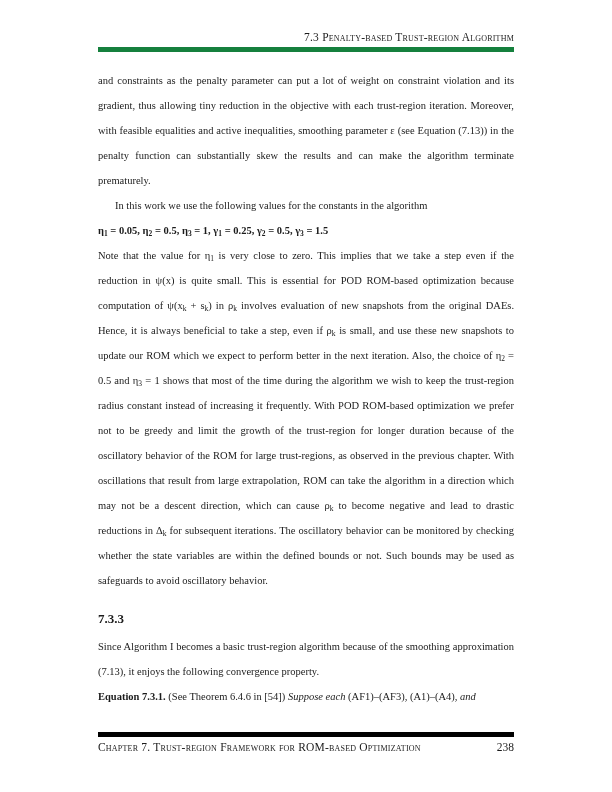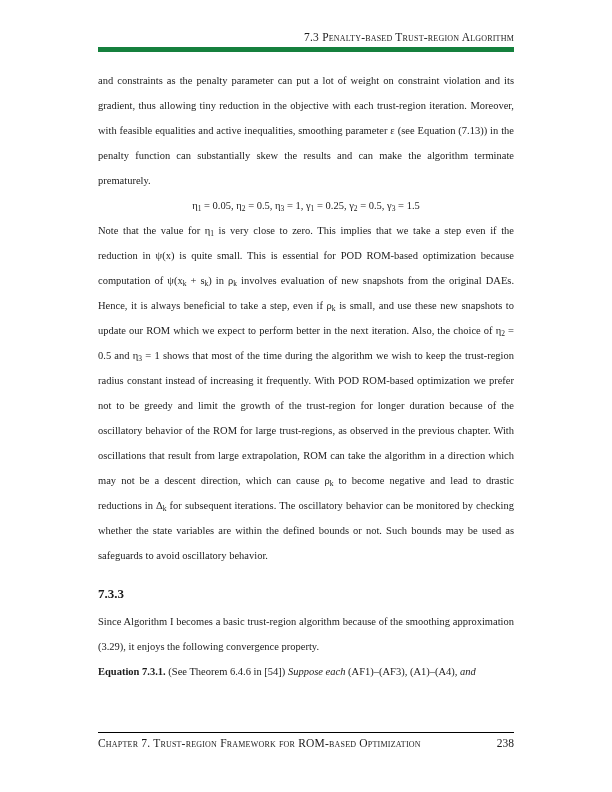--- a/index.html
+++ b/index.html
@@ -36,23 +36,23 @@
     width: 416px;
     top: 52px;
     font-size: 10.5px;
     line-height: 25px;
     text-align: justify;
     margin-top: 16px;
   }
   .textblock p { margin: 0; }
   p.indent { text-indent: 17px; }
   .equation {
-    text-align: center;
     line-height: 25px;
     font-style: italic;
+    font-weight: bold;
   }
   .equation .eq-text { font-style: normal; }
   .section-heading {
     display: flex;
     gap: 25px;
     font-weight: bold;
     font-size: 13px;
     line-height: 25px;
     margin-top: 13px;
     margin-bottom: 3px;
@@ -66,21 +66,21 @@
     font-size: 7.5px;
     line-height: 0;
     vertical-align: -2px;
   }
   
   .running-footer {
     position: absolute;
     left: 98px;
     width: 416px;
     top: 732px;
-    border-top: 1px solid #000000;
+    border-top: 5px solid #000000;
     padding-top: 4px;
     display: flex;
     justify-content: space-between;
     align-items: baseline;
     font-size: 11.5px;
   }
   .footer-chapter {
     font-variant: small-caps;
     letter-spacing: 0.2px;
   }
@@ -92,32 +92,33 @@
 <div class="page">
 
   <div class="running-header">
     <span>7.3 Penalty-based Trust-region Algorithm</span>
   </div>
 
   <div class="textblock">
 
     <p>and constraints as the penalty parameter can put a lot of weight on constraint violation and its gradient, thus allowing tiny reduction in the objective with each trust-region iteration. Moreover, with feasible equalities and active inequalities, smoothing parameter ε (see Equation (7.13)) in the penalty function can substantially skew the results and can make the algorithm terminate prematurely.</p>
 
+    <p class="indent">In this work we use the following values for the constants in the algorithm</p>
 
     <div class="equation">
       <span class="eq-text">η<sub>1</sub> = 0.05,  η<sub>2</sub> = 0.5,  η<sub>3</sub> = 1,  γ<sub>1</sub> = 0.25,  γ<sub>2</sub> = 0.5,  γ<sub>3</sub> = 1.5</span>
     </div>
 
     <p>Note that the value for η<sub>1</sub> is very close to zero. This implies that we take a step even if the reduction in ψ(x) is quite small. This is essential for POD ROM-based optimization because computation of ψ(x<sub>k</sub> + s<sub>k</sub>) in ρ<sub>k</sub> involves evaluation of new snapshots from the original DAEs. Hence, it is always beneficial to take a step, even if ρ<sub>k</sub> is small, and use these new snapshots to update our ROM which we expect to perform better in the next iteration. Also, the choice of η<sub>2</sub> = 0.5 and η<sub>3</sub> = 1 shows that most of the time during the algorithm we wish to keep the trust-region radius constant instead of increasing it frequently. With POD ROM-based optimization we prefer not to be greedy and limit the growth of the trust-region for longer duration because of the oscillatory behavior of the ROM for large trust-regions, as observed in the previous chapter. With oscillations that result from large extrapolation, ROM can take the algorithm in a direction which may not be a descent direction, which can cause ρ<sub>k</sub> to become negative and lead to drastic reductions in Δ<sub>k</sub> for subsequent iterations. The oscillatory behavior can be monitored by checking whether the state variables are within the defined bounds or not. Such bounds may be used as safeguards to avoid oscillatory behavior.</p>
 
     <div class="section-heading">
       <span>7.3.3</span>
     </div>
 
-    <p>Since Algorithm I becomes a basic trust-region algorithm because of the smoothing approximation (3.29), it enjoys the following convergence property.</p>
+    <p>Since Algorithm I becomes a basic trust-region algorithm because of the smoothing approximation (7.13), it enjoys the following convergence property.</p>
 
     <p class="theorem"><span class="thm-label">Equation 7.3.1.</span> <span>(See Theorem 6.4.6 in [54])</span> <span class="thm-italic">Suppose each</span> <span class="thm-bold">(AF1)–(AF3)</span><span class="thm-italic">,</span> <span class="thm-bold">(A1)–(A4)</span><span class="thm-italic">, and</span></p>
 
   </div>
 
   <div class="running-footer">
     <span class="footer-chapter">Chapter 7. Trust-region Framework for ROM-based Optimization</span>
     <span class="footer-page">238</span>
   </div>
 

